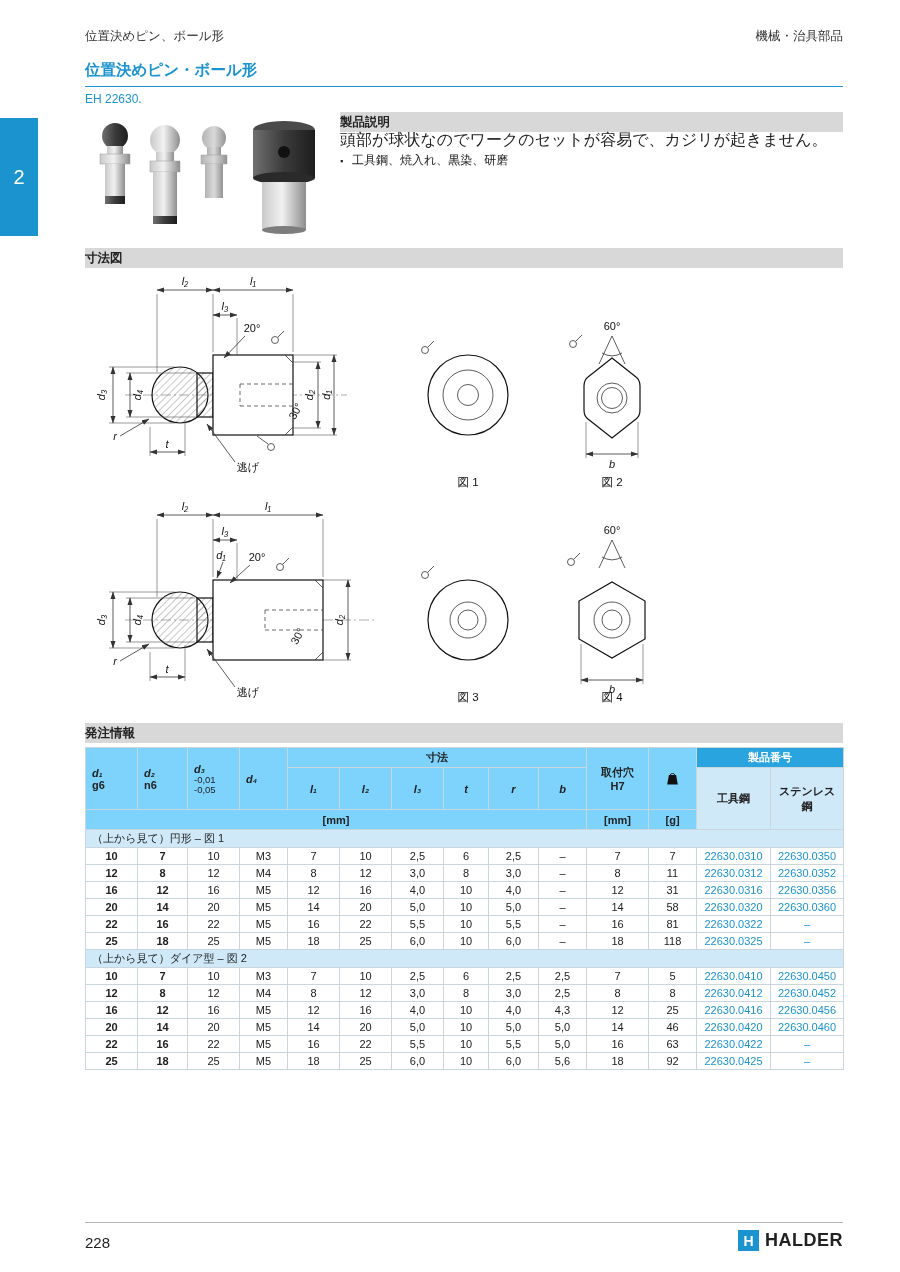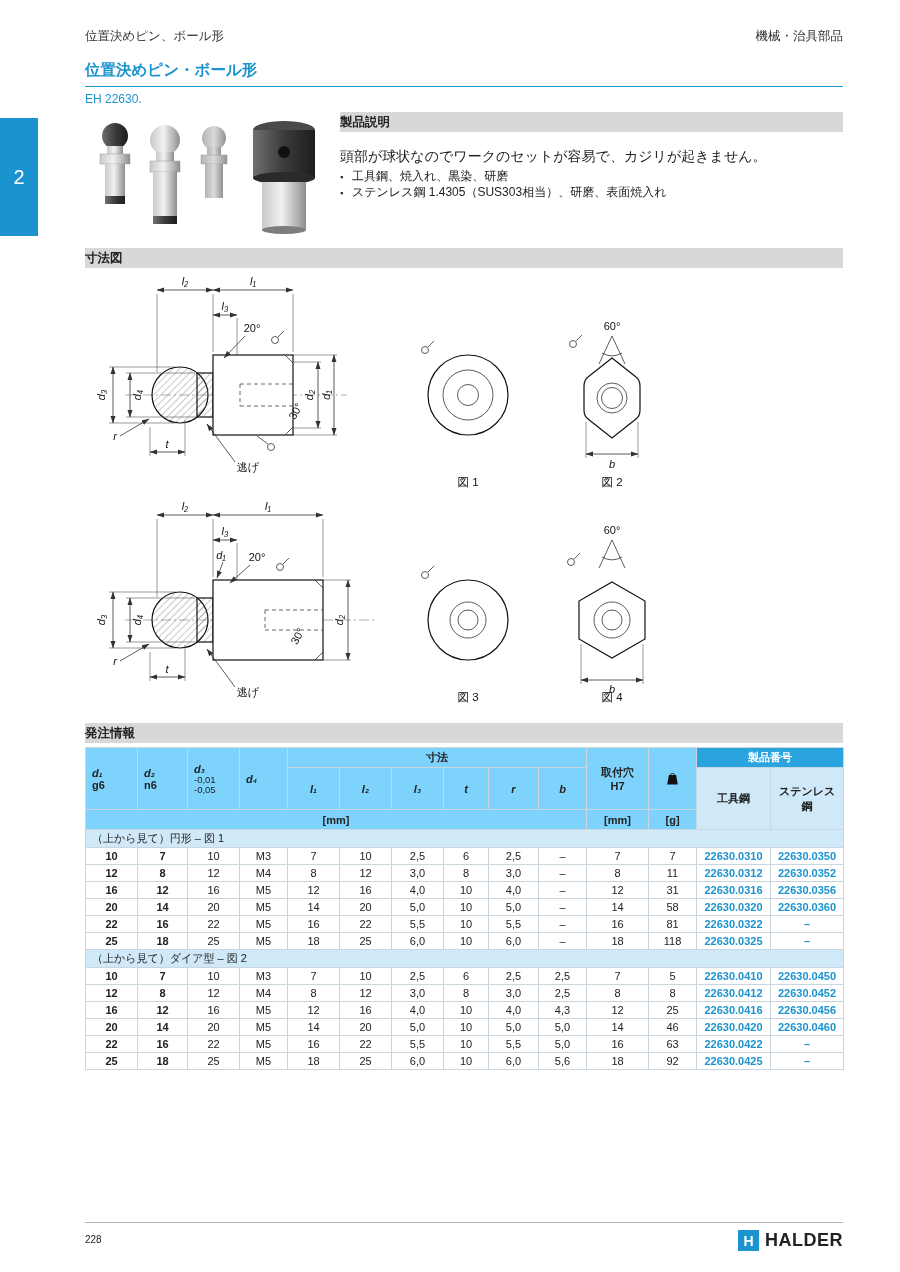--- a/index.html
+++ b/index.html
@@ -21,21 +21,21 @@
   .hdr-right{right:57px}
   .page-title{left:85px;top:60px;font-size:15.5px;font-weight:bold;color:var(--accent)}
   .title-rule{left:85px;top:86px;width:758px;height:1px;background:var(--accent)}
   .product-code{left:85px;top:92px;font-size:12px;font-weight:normal;color:var(--accent)}
   .side-tab{left:0;top:118px;width:38px;height:118px;background:var(--accent);color:#fff;
     font-size:20px;display:flex;align-items:center;justify-content:center}
   .photos{left:88px;top:112px;width:248px;height:128px}
   .desc{left:340px;top:112px;width:503px}
   .graybar{height:20px;background:var(--bargray);font-weight:bold;font-size:12.5px;
     line-height:20px;}
-  .desc p{margin-top:16px;font-size:14px;line-height:16px}
+  .desc p{margin-top:0;font-size:16px;line-height:16px}
   .mat-head{margin-top:14px;font-size:12px;font-weight:bold;color:var(--accent)}
   .mat-list{list-style:none;margin-top:4px;width:340px}
   .mat-list li{font-size:12px;line-height:16px;padding-left:12px;position:relative}
   .mat-list li::before{content:"▪";position:absolute;left:0;font-size:9px;top:1px}
   .secbar{left:85px;width:758px}
   .bar-dim{top:248px}
   .bar-order{top:723px}
   .drawings{left:85px;top:272px;width:758px;height:445px}
 
   
@@ -61,24 +61,24 @@
   tr.r2 th{height:42px}
   tr.r3 th{height:20px}
   th.dcol{text-align:left;padding-left:6px}
   .tolsm{display:block;font-size:9.5px;font-weight:normal;line-height:10px}
   .dimsub{font-style:italic}
   th.blueh{background:var(--tblblue);color:#fff}
   th.lblueh{background:var(--lblue)}
   td.secrow{background:var(--lblue);text-align:left;padding-left:6px;height:17px}
   tbody td{height:17px;background:#fff}
   td.b{font-weight:bold}
-  td.pn{color:var(--accent);font-weight:bold}
+  td.pn{color:var(--accent);font-weight:normal}
 
   .foot-rule{left:85px;top:1222px;width:758px;height:1px;background:#b5b5b5}
-  .page-num{left:85px;top:1234px;font-size:10px}
+  .page-num{left:85px;top:1234px;font-size:15px}
   .brand{right:57px;top:1230px;display:flex;align-items:center;gap:6px}
   .logo-box{width:21px;height:21px;background:var(--accent);color:#fff;font-weight:bold;
     font-size:14px;display:flex;align-items:center;justify-content:center}
   .brand-name{font-size:18px;font-weight:bold;letter-spacing:.5px}
 </style>
 </head>
 <body>
 
 <div class="abs hdr hdr-left">位置決めピン、ボール形</div>
 <div class="abs hdr hdr-right">機械・治具部品</div>
@@ -135,21 +135,20 @@
     <ellipse cx="196" cy="118" rx="22" ry="4" fill="#7d7d7d"></ellipse>
     <circle cx="196" cy="40" r="6" fill="#111"></circle>
   </g>
 </svg>
 
 <div class="abs desc">
   <div class="graybar">製品説明</div>
   <p>頭部が球状なのでワークのセットが容易で、カジリが起きません。</p>
   <ul class="mat-list">
     <li>工具鋼、焼入れ、黒染、研磨</li>
-    <li>ステンレス鋼 1.4305（SUS303相当）、研磨、表面焼入れ</li>
   </ul>
 </div>
 
 <div class="abs graybar secbar bar-dim">寸法図</div>
 
 <svg class="abs drawings" viewBox="0 0 758 445">
   <defs>
     <pattern id="hatch" width="5" height="5" patternUnits="userSpaceOnUse" patternTransform="rotate(45)">
       <line x1="0" y1="0" x2="0" y2="5" stroke="#666" stroke-width="0.7"></line>
     </pattern>

